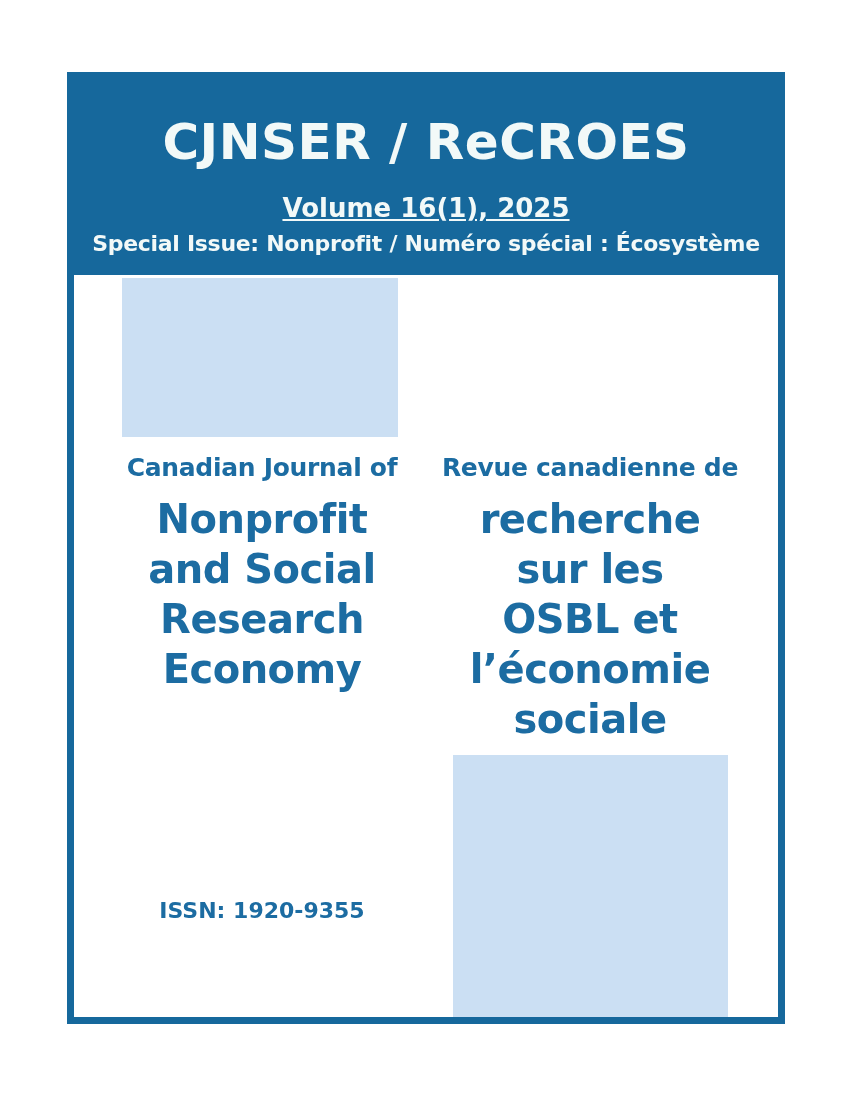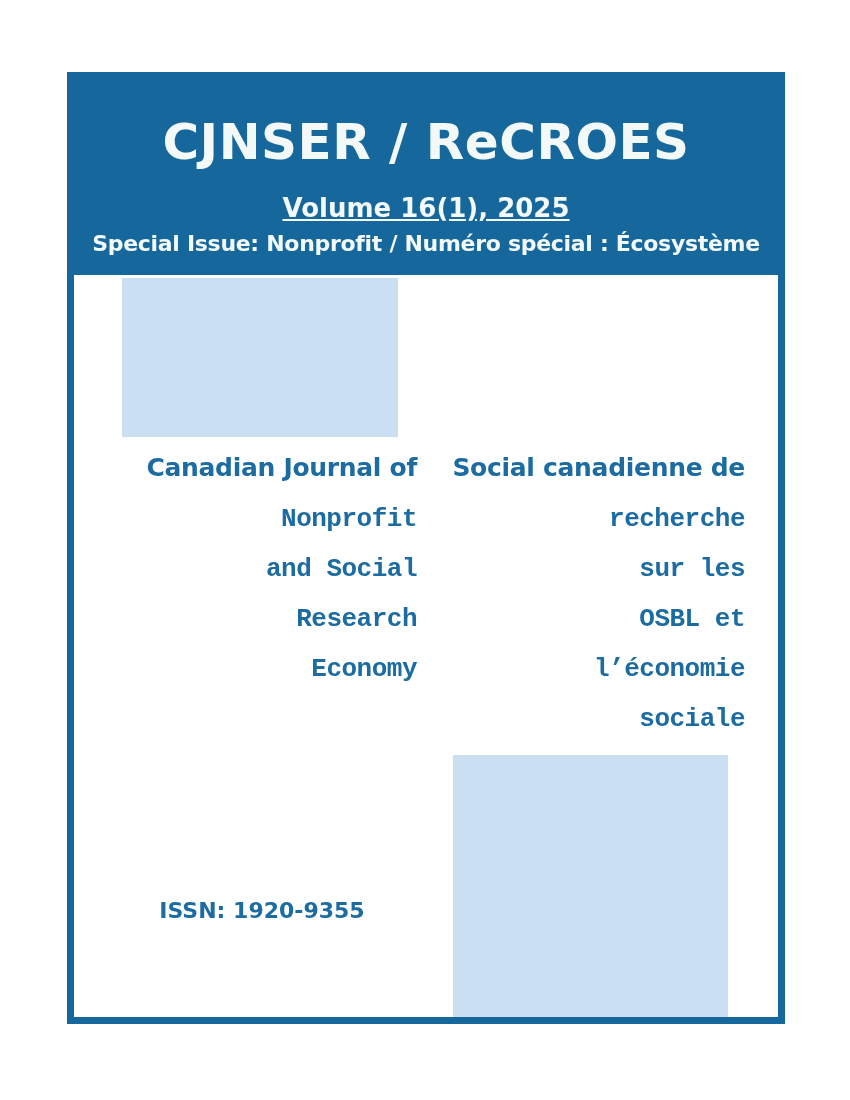--- a/index.html
+++ b/index.html
@@ -78,37 +78,36 @@
   .panel-bottom-right {
     left: 453px;
     top: 755px;
     width: 275px;
     height: 262px;
   }
   .title-col {
     position: absolute;
     top: 450px;
     width: 310px;
-    text-align: right;
+    text-align: center;
     color: var(--text-blue);
     font-weight: bold;
   }
   .title-col-en { left: 107px; }
   .title-col-fr { left: 435px; }
   .col-prefix {
     font-size: 25px;
     line-height: 36px;
     letter-spacing: -0.3px;
   }
   .col-lines { margin-top: 8px; }
   .col-line {
-    font-size: 26px;
+    font-size: 40px;
     line-height: 50px;
     letter-spacing: -0.5px;
-    font-family: Liberation Mono, monospace;
   }
   .issn {
     position: absolute;
     left: 107px;
     top: 897px;
     width: 310px;
     text-align: center;
     color: var(--text-blue);
     font-weight: bold;
     font-size: 22px;
@@ -137,21 +136,21 @@
     <div class="col-prefix">Canadian Journal of</div>
     <div class="col-lines">
       <div class="col-line">Nonprofit</div>
       <div class="col-line">and Social</div>
       <div class="col-line">Research</div>
       <div class="col-line">Economy</div>
     </div>
   </div>
 
   <div class="title-col title-col-fr">
-    <div class="col-prefix">Social canadienne de</div>
+    <div class="col-prefix">Revue canadienne de</div>
     <div class="col-lines">
       <div class="col-line">recherche</div>
       <div class="col-line">sur les</div>
       <div class="col-line">OSBL et</div>
       <div class="col-line">l’économie</div>
       <div class="col-line">sociale</div>
     </div>
   </div>
 
   <div class="issn">ISSN: 1920-9355</div>

